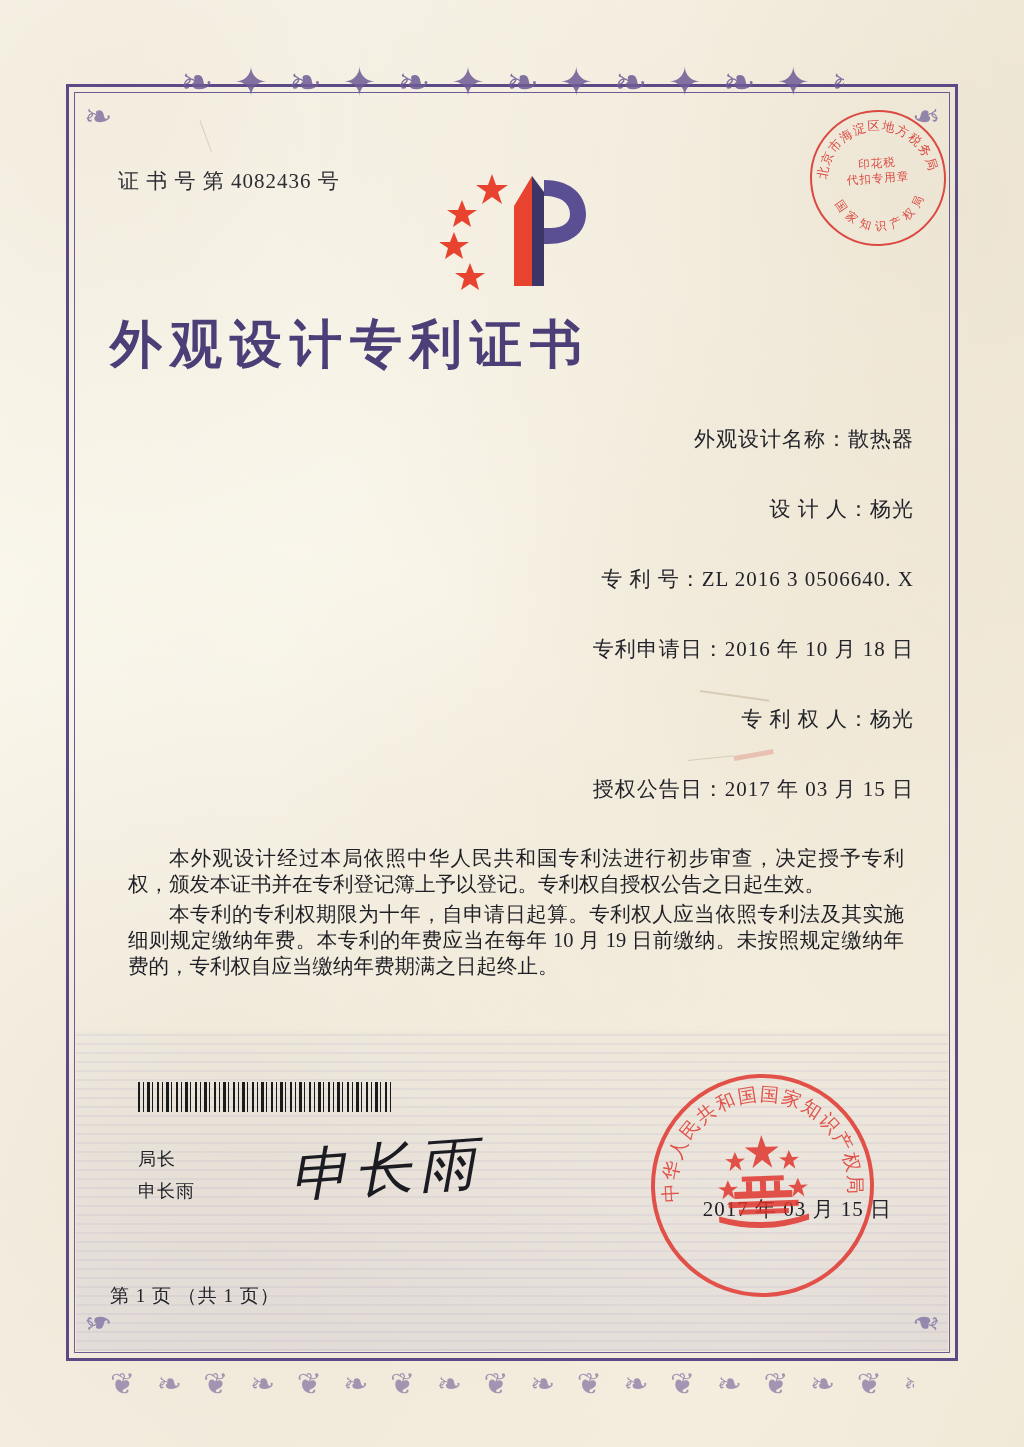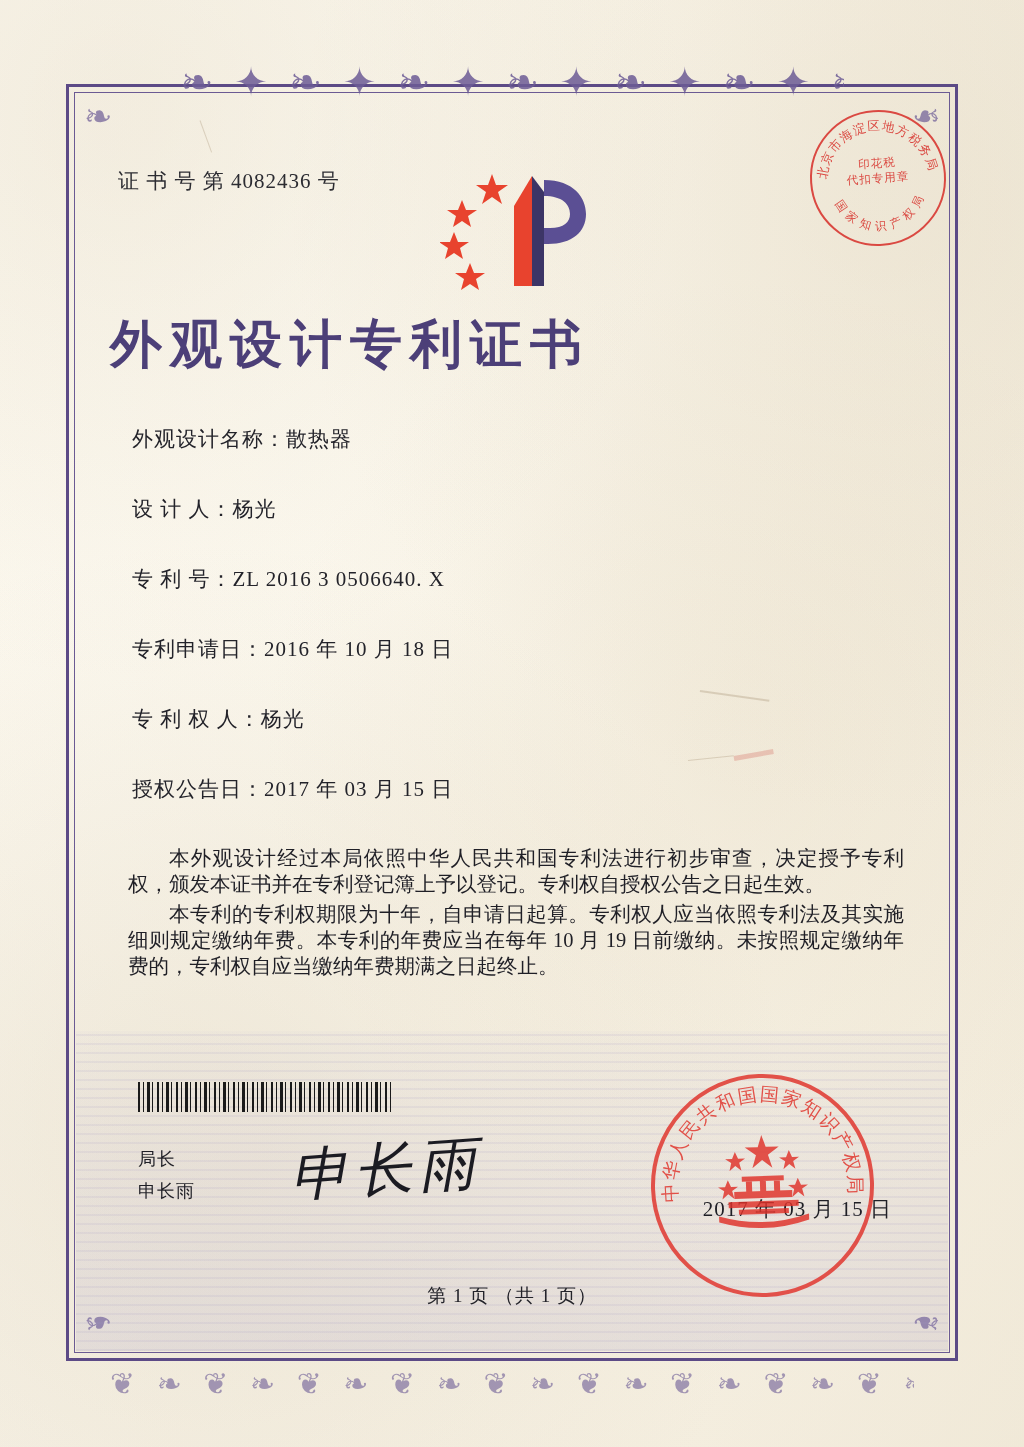--- a/index.html
+++ b/index.html
@@ -124,21 +124,21 @@
     position: absolute;
     left: 0; right: 0; top: 190px;
     font-size: 52px;
     font-weight: bold;
     letter-spacing: 8px;
     color: #4c3f78;
     font-family: "Liberation Serif", "DejaVu Serif", serif;
   }
   .fields {
     position: absolute;
-    left: 22px; top: 305px; right: 0;
+    left: 22px; top: 305px; right: 0; text-align: right;
   }
   .field {
     font-size: 21px;
     color: #23232a;
     margin-bottom: 42px;
     letter-spacing: 1px;
     white-space: nowrap;
   }
   .field .lbl { display: inline-block; }
   .field .val { }
@@ -187,21 +187,21 @@
   .issue-date {
     position: absolute;
     right: 22px; bottom: 104px;
     font-size: 21px;
     color: #1f1f26;
     letter-spacing: 1px;
   }
   .page-num {
     position: absolute;
     left: 0; right: 0; bottom: 18px;
-    text-align: center;
+    text-align: left;
     font-size: 19px;
     color: #23232a;
     letter-spacing: 1px;
   }
 
   
   .seal-tax {
     position: absolute;
     right: 78px; top: 110px;
     width: 132px; height: 132px;

